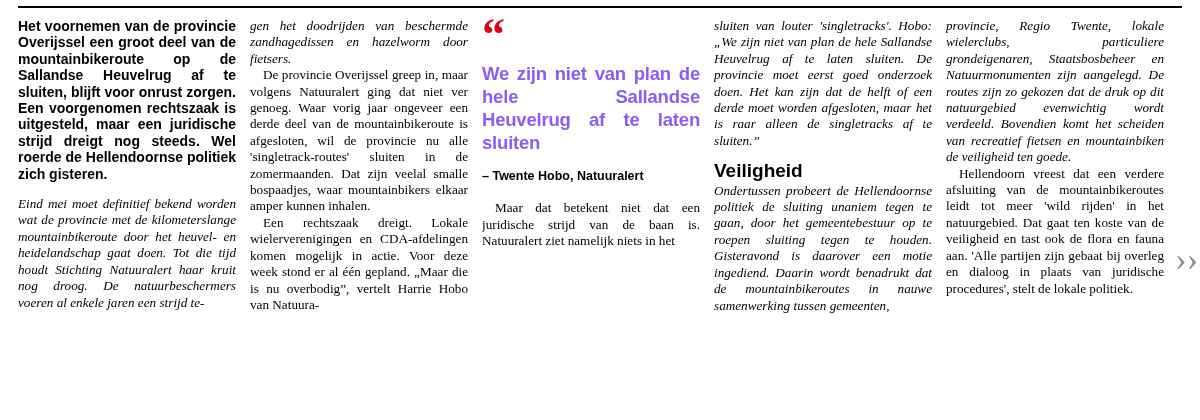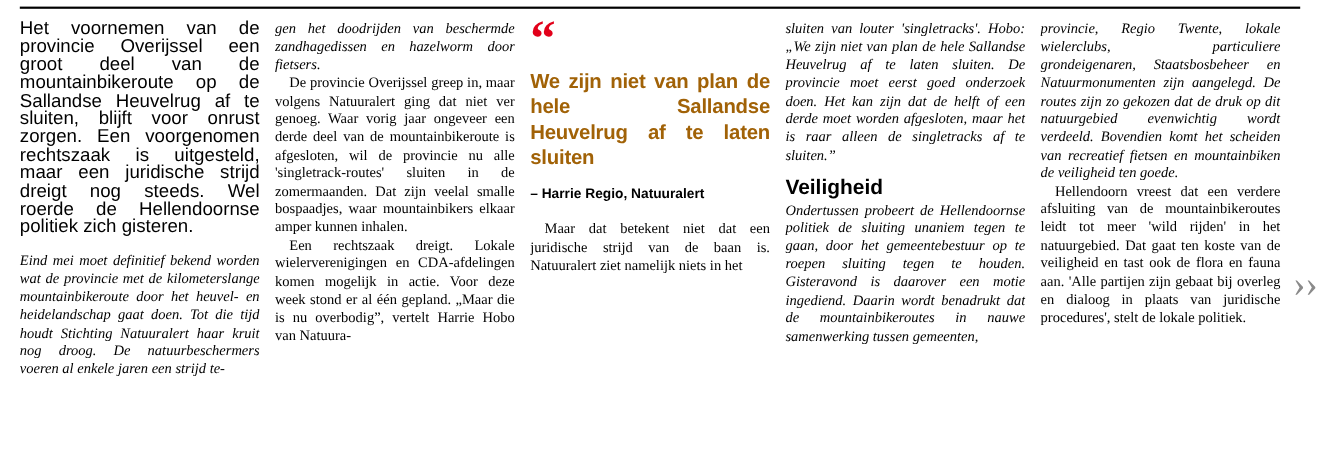--- a/index.html
+++ b/index.html
@@ -52,22 +52,22 @@
   .col p {
     margin: 0;
     text-indent: 13px;
   }
   .col p.first {
     text-indent: 0;
     font-style: italic;
   }
   .col p.lead {
     font-family: "Liberation Sans", sans-serif;
-    font-weight: normal;
-    font-size: 17px;
+    font-weight: bold;
+    font-size: 14px;
     line-height: 16.4px;
     text-indent: 0;
     margin-bottom: 14px;
   }
   .col p.cont {
     text-indent: 0;
     font-style: italic;
   }
   .quote-block {
     margin-bottom: 8px;
@@ -78,21 +78,21 @@
     font-weight: bold;
     font-size: 46px;
     line-height: 34px;
     height: 34px;
     margin-bottom: 10px;
     letter-spacing: -2px;
   }
   .quote-text {
     font-family: "Liberation Sans", sans-serif;
     font-weight: bold;
-    color: #a16207;
+    color: #8b5cf6;
     font-size: 18.5px;
     line-height: 23px;
     letter-spacing: -0.2px;
   }
   .quote-attr {
     font-family: "Liberation Sans", sans-serif;
     font-weight: bold;
     font-size: 12.5px;
     margin-top: 14px;
     margin-bottom: 16px;
@@ -135,21 +135,21 @@
     <div class="col">
       <p class="cont">gen het doodrijden van beschermde zandhagedissen en hazelworm door fietsers.</p>
       <p>De provincie Overijssel greep in, maar volgens Natuuralert ging dat niet ver genoeg. Waar vorig jaar ongeveer een derde deel van de mountainbikeroute is afgesloten, wil de provincie nu alle 'singletrack-routes' sluiten in de zomermaanden. Dat zijn veelal smalle bospaadjes, waar mountainbikers elkaar amper kunnen inhalen.</p>
       <p>Een rechtszaak dreigt. Lokale wielerverenigingen en CDA-afdelingen komen mogelijk in actie. Voor deze week stond er al één gepland. „Maar die is nu overbodig”, vertelt Harrie Hobo van Natuura-</p>
     </div>
 
     <div class="col">
       <div class="quote-block">
         <div class="quote-mark">“</div>
         <div class="quote-text">We zijn niet van plan de hele Sallandse Heuvelrug af te laten sluiten</div>
-        <div class="quote-attr">– Harrie Regio, Natuuralert</div>
+        <div class="quote-attr">– Twente Hobo, Natuuralert</div>
       </div>
       <p>Maar dat betekent niet dat een juridische strijd van de baan is. Natuuralert ziet namelijk niets in het</p>
     </div>
 
     <div class="col">
       <p class="cont">sluiten van louter 'singletracks'. Hobo: „We zijn niet van plan de hele Sallandse Heuvelrug af te laten sluiten. De provincie moet eerst goed onderzoek doen. Het kan zijn dat de helft of een derde moet worden afgesloten, maar het is raar alleen de singletracks af te sluiten.”</p>
       <div class="subhead">Veiligheid</div>
       <p class="first">Ondertussen probeert de Hellendoornse politiek de sluiting unaniem tegen te gaan, door het gemeentebestuur op te roepen sluiting tegen te houden. Gisteravond is daarover een motie ingediend. Daarin wordt benadrukt dat de mountainbikeroutes in nauwe samenwerking tussen gemeenten,</p>
     </div>
 

